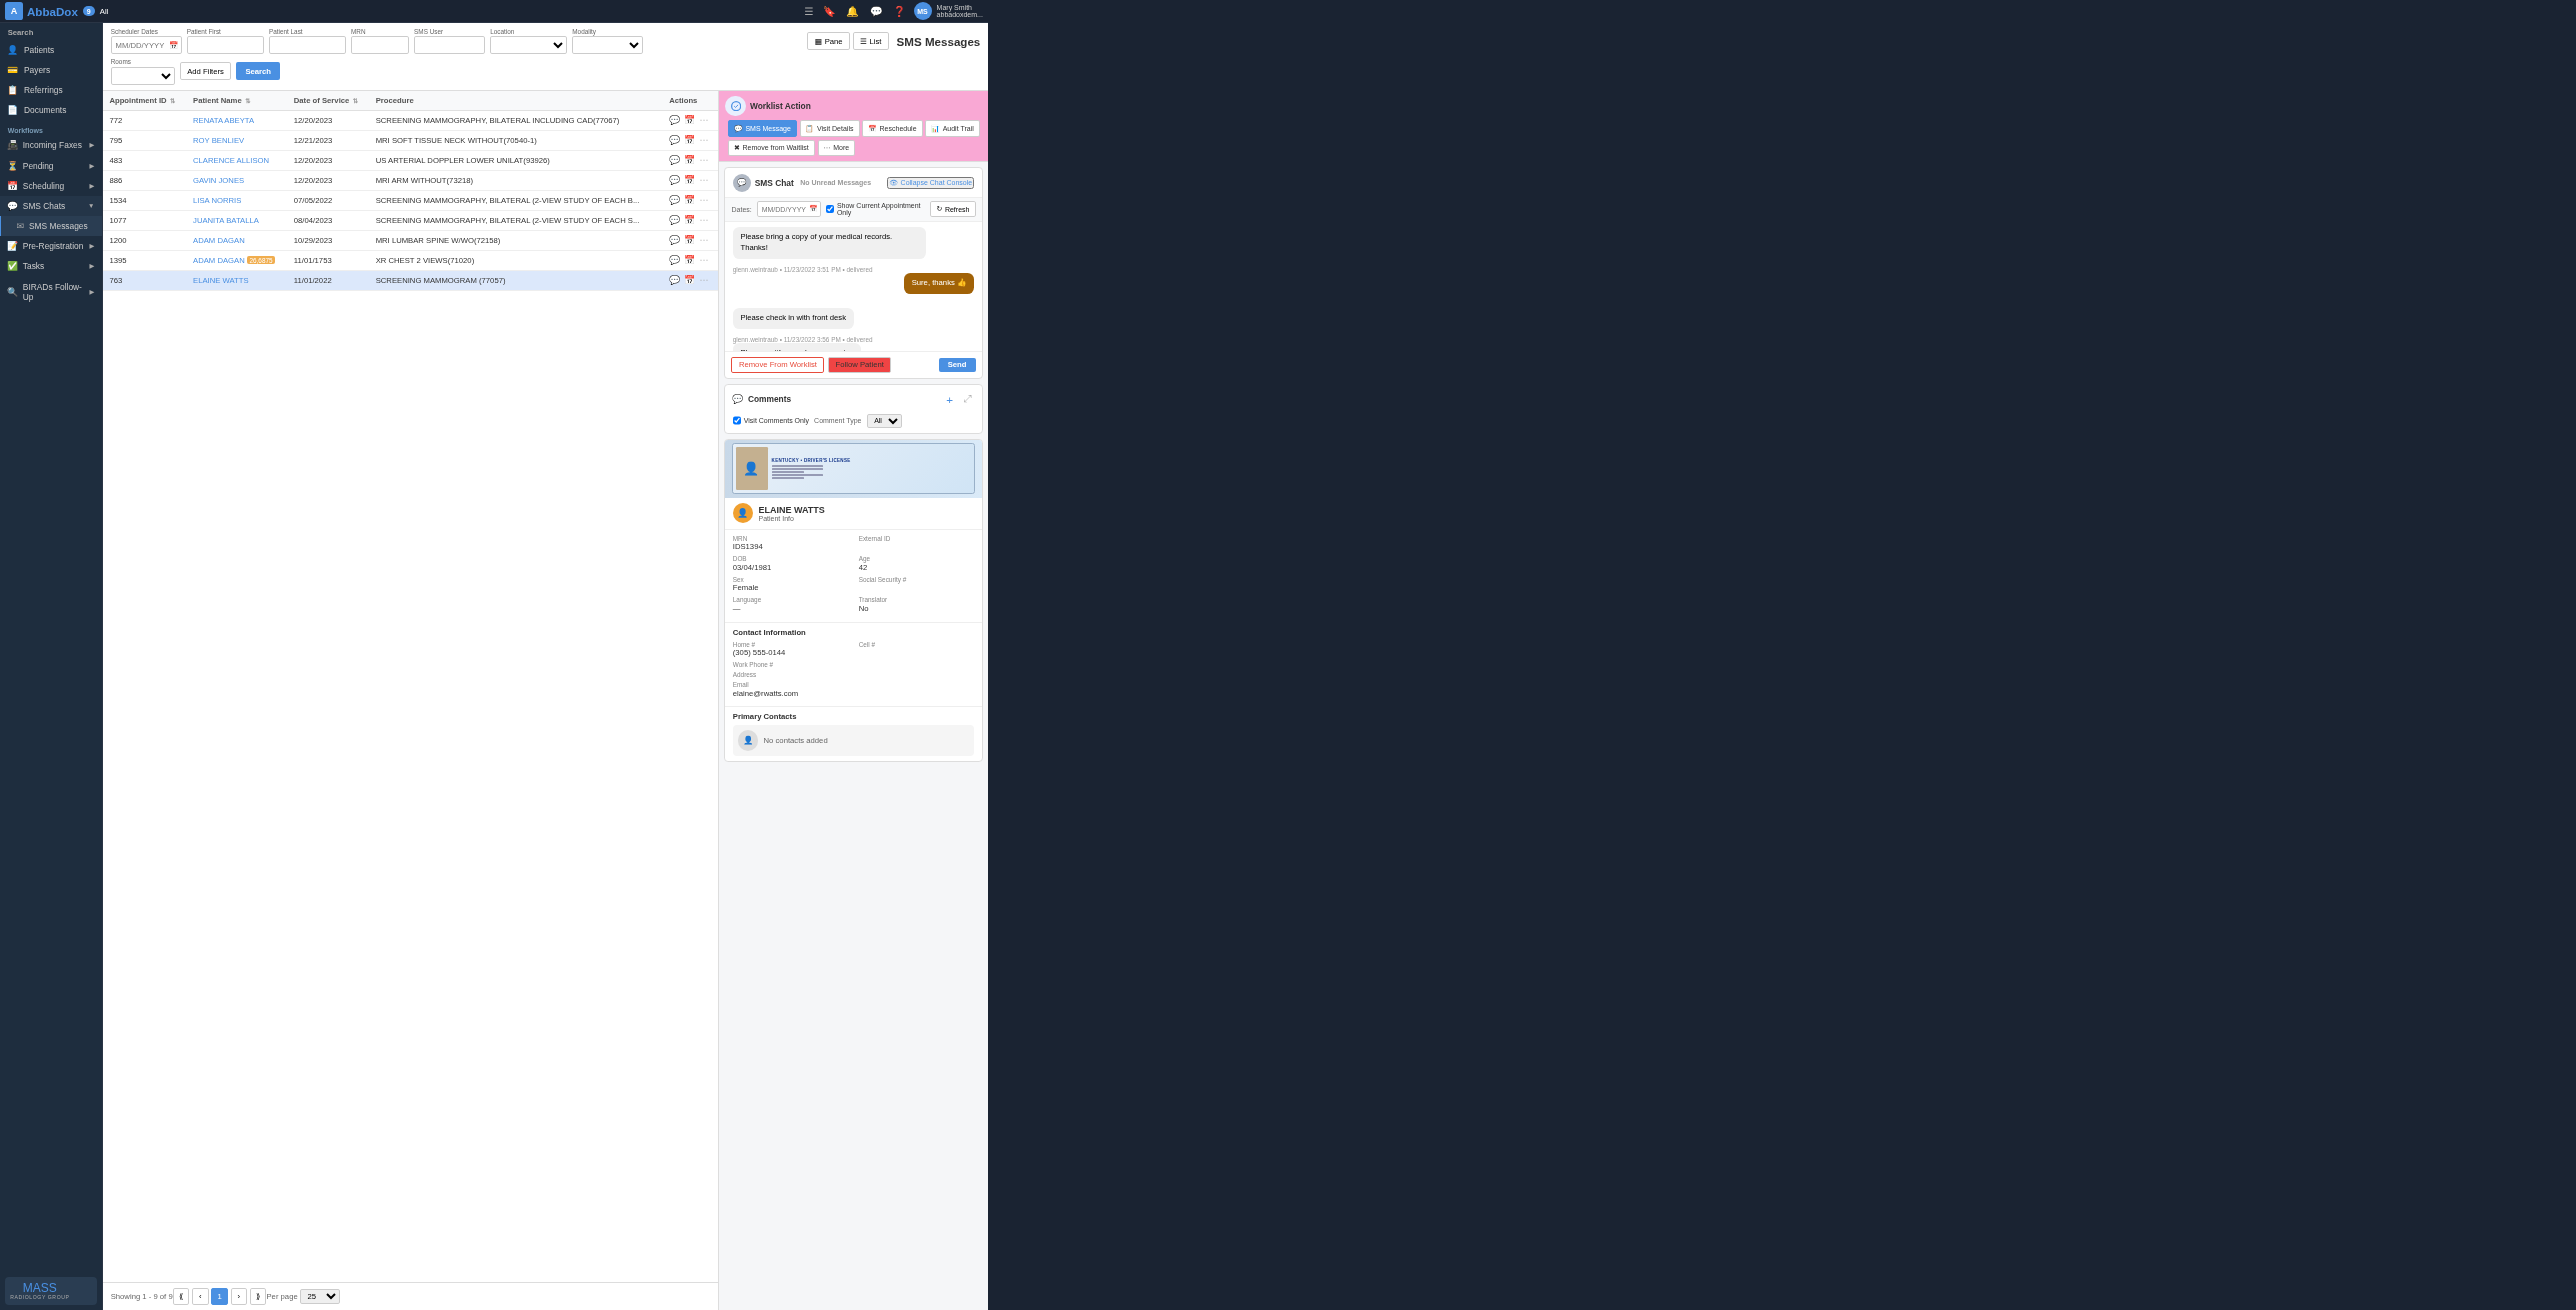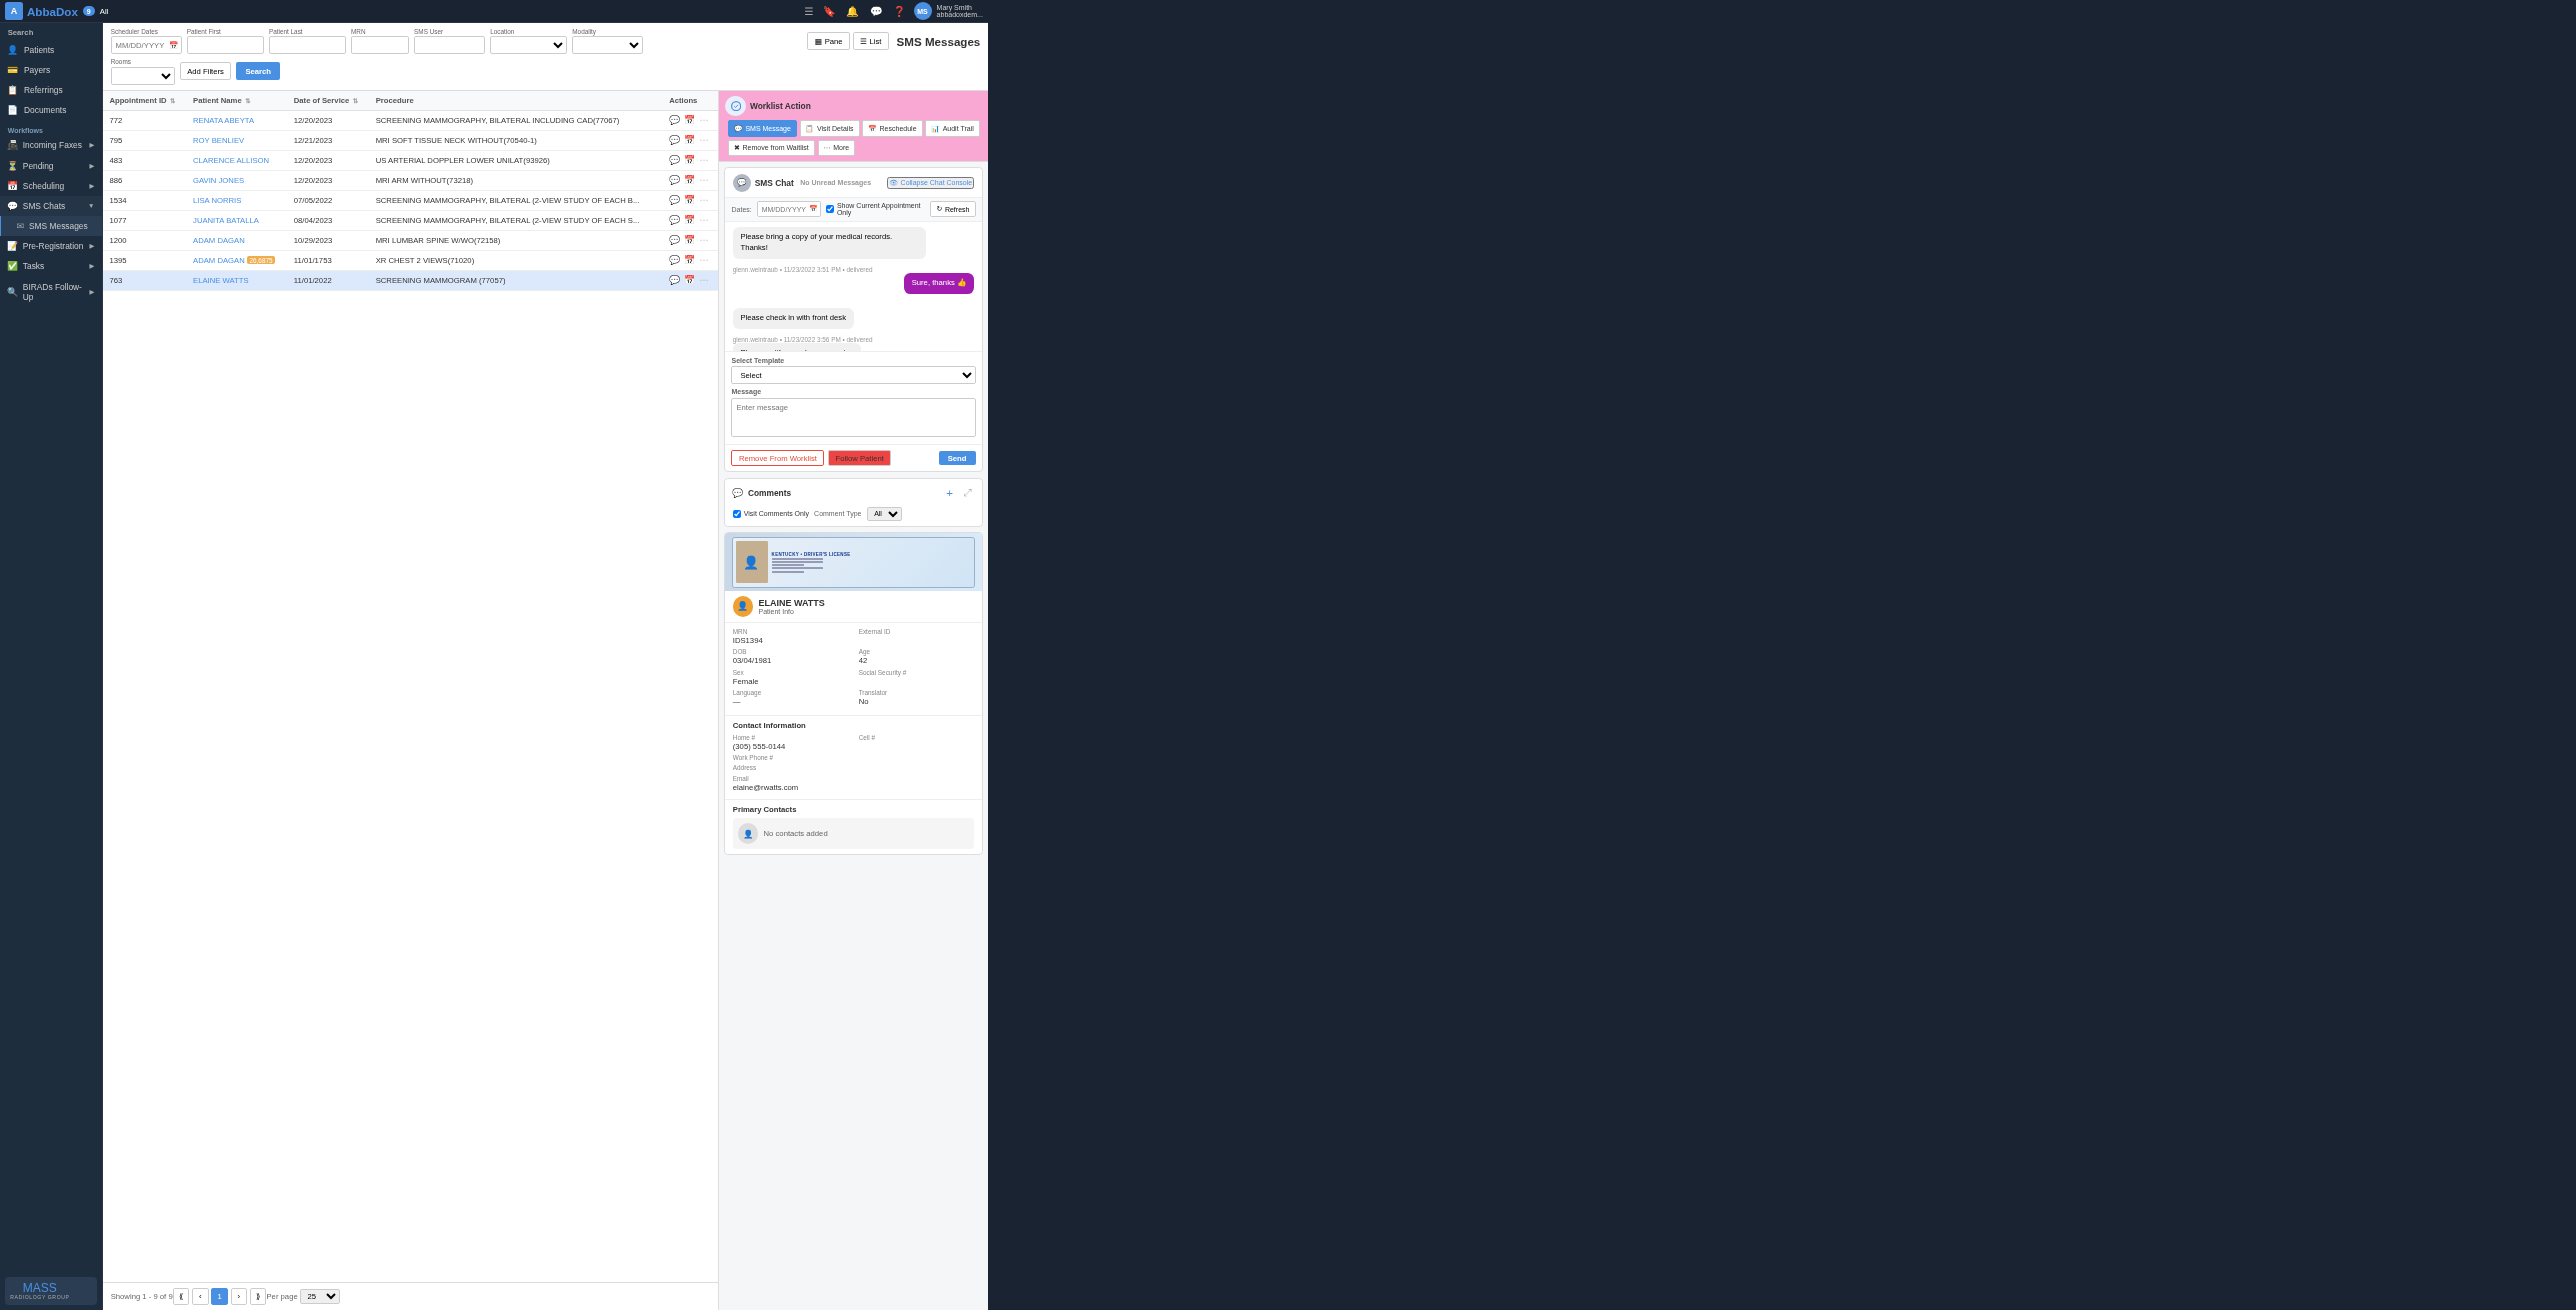--- a/index.html
+++ b/index.html
@@ -99,21 +99,21 @@
     .sms-chat-title { font-size: 8.4px; font-weight: 600; color: #333; display: flex; align-items: center; gap: 3.9px; }
     .sms-chat-avatar { width: 18px; height: 18px; background: #b0b8c4; border-radius: 50%; display: flex; align-items: center; justify-content: center; font-size: 7.7px; color: white; }
     .no-messages { font-size: 7px; color: #999; margin-left: 2.6px; }
     .collapse-link { color: #4a90e2; font-size: 7px; cursor: pointer; display: flex; align-items: center; gap: 2.6px; }
     .chat-filters { padding: 3.9px 6.4px; background: #f8f9fa; border-bottom: 0.6px solid #eee; display: flex; align-items: center; gap: 5.1px; }
     .date-filter-input { border: 0.6px solid #ccc; border-radius: 1.9px; padding: 1.9px 3.9px; font-size: 7px; height: 15.4px; width: 64px; }
     .show-current-cb { display: flex; align-items: center; gap: 2.6px; font-size: 7px; color: #333; }
     .btn-refresh { border: 0.6px solid #ccc; background: white; border-radius: 1.9px; padding: 1.9px 5.1px; font-size: 7px; cursor: pointer; display: flex; align-items: center; gap: 2.6px; height: 15.4px; }
     .msg-bubble { border-radius: 6.4px; padding: 5.1px 7.7px; margin-bottom: 5.1px; max-width: 80%; font-size: 7.7px; line-height: 1.4; }
     .msg-received { background: #f0f0f0; align-self: flex-start; }
-    .msg-sent { background: #a21caf; color: white; align-self: flex-end; margin-left: auto; }
+    .msg-sent { background: #a16207; color: white; align-self: flex-end; margin-left: auto; }
     .msg-meta { font-size: 6.4px; color: #999; margin-top: 1.9px; }
     .msg-meta-sent { font-size: 6.4px; color: rgba(255,255,255,0.7); margin-top: 1.9px; }
     .msg-wrap { display: flex; flex-direction: column; }
     .msg-wrap.sent { align-items: flex-end; }
     .msg-wrap.received { align-items: flex-start; }
 
     
     .template-section { padding: 5.1px 6.4px; border-top: 0.6px solid #eee; }
     .template-label { font-size: 7px; color: #666; margin-bottom: 2.6px; font-weight: 600; }
     .template-select { width: 100%; border: 0.6px solid #ccc; border-radius: 1.9px; padding: 2.6px 3.9px; font-size: 7.7px; height: 18px; background: white; }
@@ -583,28 +583,20 @@
                 <div class="msg-meta-sent">19548611368 • 11/23/2022 3:53 PM</div>
               </div>
               <div class="msg-wrap received">
                 <div class="msg-bubble msg-received">Please check in with front desk</div>
                 <div class="msg-meta">glenn.weintraub • 11/23/2022 3:56 PM • delivered</div>
               </div>
               <div class="msg-wrap received">
                 <div class="msg-bubble msg-received">Please notify me when you arrive</div>
               </div>
             </div>
-          <div class="template-section">
-            <div class="template-label">Select Template</div>
-            <select class="template-select">
-              <option>Select</option>
-            </select>
-            <div class="message-label">Message</div>
-            <textarea class="message-textarea" placeholder="Enter message" style=""></textarea>
-          </div>
           <div class="chat-actions">
             <button class="btn-remove-wl">Remove From Worklist</button>
             <button class="btn-follow">Follow Patient</button>
             <button class="btn-send">Send</button>
           </div>
         </div>
 
         <div class="comments-section">
           <div class="comments-header">
             <div class="comments-title">

